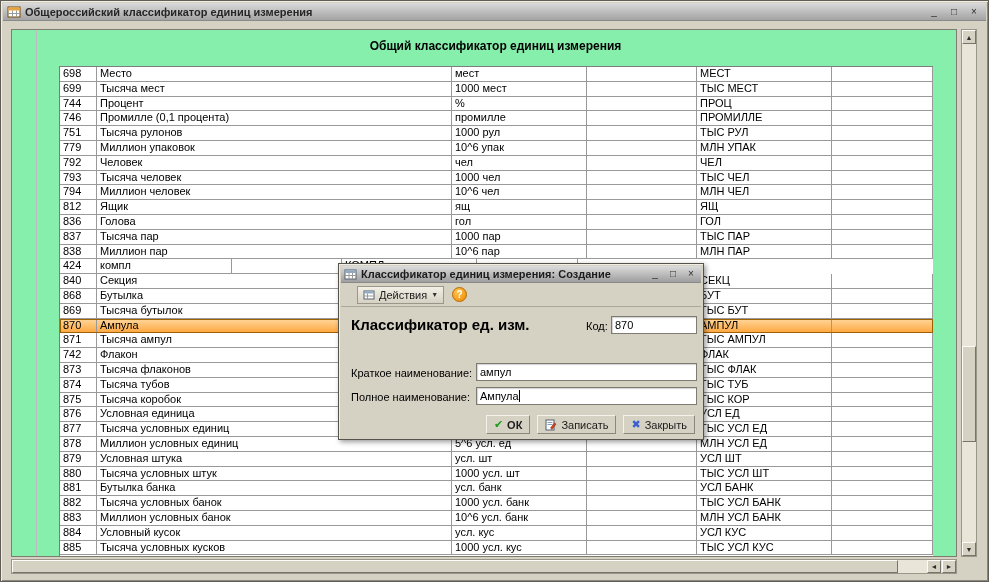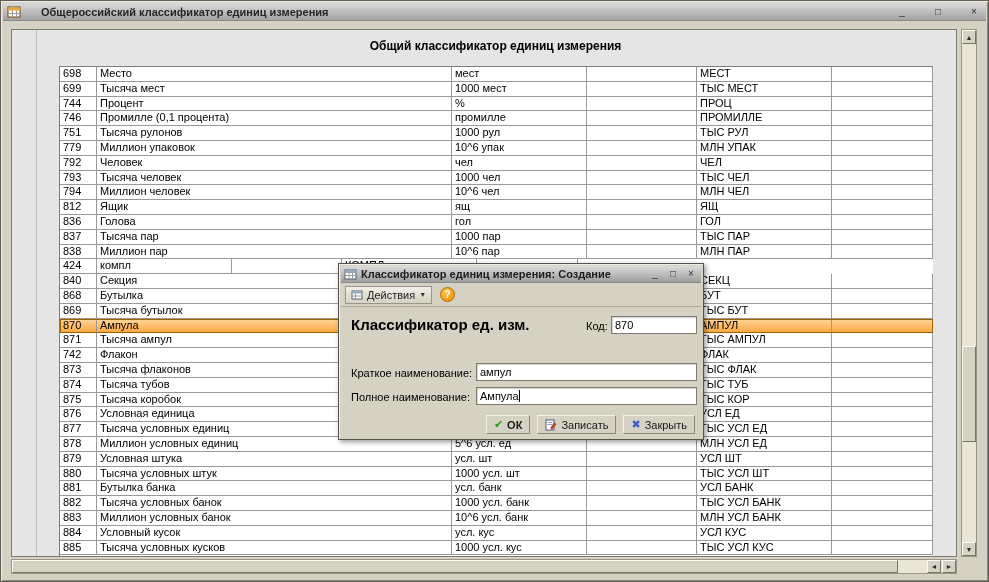--- a/index.html
+++ b/index.html
@@ -5,28 +5,28 @@
   * { margin:0; padding:0; box-sizing:border-box; }
   html,body { width:989px; height:582px; overflow:hidden; }
   body { font-family:"Liberation Sans","DejaVu Sans",sans-serif; font-size:11px; background:#9a9a9a; }
 
   .window { position:relative; width:989px; height:582px; background:#d5d1c3;
             border:1px solid #5f5d55; box-shadow:inset 1px 1px 0 #f0ede4, inset -1px -1px 0 #8a887e; }
 
   
   .titlebar { position:absolute; left:2px; top:2px; right:2px; height:18px;
               background:linear-gradient(#dadada,#a3a3a3); border-bottom:1px solid #8a8a8a;
-              display:flex; align-items:center; gap:20px; padding:0 4px; }
+              display:flex; align-items:center; gap:4px; padding:0 4px; }
   .titlebar .title { flex:1; font-weight:bold; font-size:11px; color:#262626; white-space:nowrap; overflow:hidden; }
   .winbtn { width:16px; height:14px; display:flex; align-items:center; justify-content:center;
             color:#2e2e2e; font-size:10px; line-height:10px; cursor:default; }
 
   
   .page { position:absolute; left:10px; top:28px; width:946px; height:528px;
-          background:#e5e5e5; border:1px solid #7d7b72; overflow:hidden; }
+          background:#86efac; border:1px solid #7d7b72; overflow:hidden; }
   .page-title { position:absolute; top:9px; left:47px; width:873px; text-align:center;
                 font-weight:bold; font-size:12px; color:#000; }
   .left-line { position:absolute; left:24px; top:0; bottom:0; width:1px; background:#bdbdbd; }
 
   
   .table { position:absolute; left:47px; top:36px; width:874px; top:36px; bottom:0;
            border-left:1px solid #7d7d7d; border-top:1px solid #7d7d7d; overflow:hidden; background:#fff; }
   .trow { display:flex; height:14.8px; }
   .tcell { border-right:1px solid #999; border-bottom:1px solid #999; padding:0 3px;
            font-size:11px; line-height:13.5px; white-space:nowrap; overflow:hidden; color:#000; }
@@ -61,21 +61,21 @@
   
   .dialog { position:absolute; left:337px; top:262px; width:366px; height:177px; z-index:10;
             background:#d5d1c3; border:1px solid #55534b;
             box-shadow:2px 2px 5px rgba(0,0,0,.4), inset 1px 1px 0 #f1eee5; }
   .dlg-titlebar { position:absolute; left:2px; top:2px; right:2px; height:17px;
                   background:linear-gradient(#dcdcdc,#9e9e9e); border-bottom:1px solid #8a8a8a;
                   display:flex; align-items:center; gap:4px; padding:0 3px; }
   .dlg-titlebar .dlg-title { flex:1; font-weight:bold; font-size:11px; color:#1c1c1c; white-space:nowrap; overflow:hidden; }
   .dlg-titlebar .winbtn { width:14px; height:13px; }
   .dlg-toolbar { position:absolute; left:2px; top:19px; right:2px; height:24px;
-                 display:flex; align-items:center; gap:8px; padding:0 4px; border-bottom:1px solid #aba79b; }
+                 display:flex; align-items:center; gap:8px; padding:0 16px; border-bottom:1px solid #aba79b; }
   .actions-btn { display:flex; align-items:center; gap:4px; padding:2px 5px;
                  border:1px solid #9a968a; background:linear-gradient(#f2efe6,#d5d1c3); color:#1c1c1c; }
   .drop-arrow { font-size:7px; color:#333; }
   .help-btn { width:15px; height:15px; border-radius:50%; background:radial-gradient(circle at 35% 30%, #ffc24d, #f08a00);
               border:1px solid #b36a00; color:#fff; font-weight:bold; font-size:10px;
               display:flex; align-items:center; justify-content:center; }
 
   .dlg-heading { position:absolute; left:12px; top:52px; font-size:15px; font-weight:bold; color:#000; white-space:nowrap; }
   .dlg-label { position:absolute; font-size:11px; color:#000; white-space:nowrap; }
   .lbl-code { left:247px; top:56px; }

